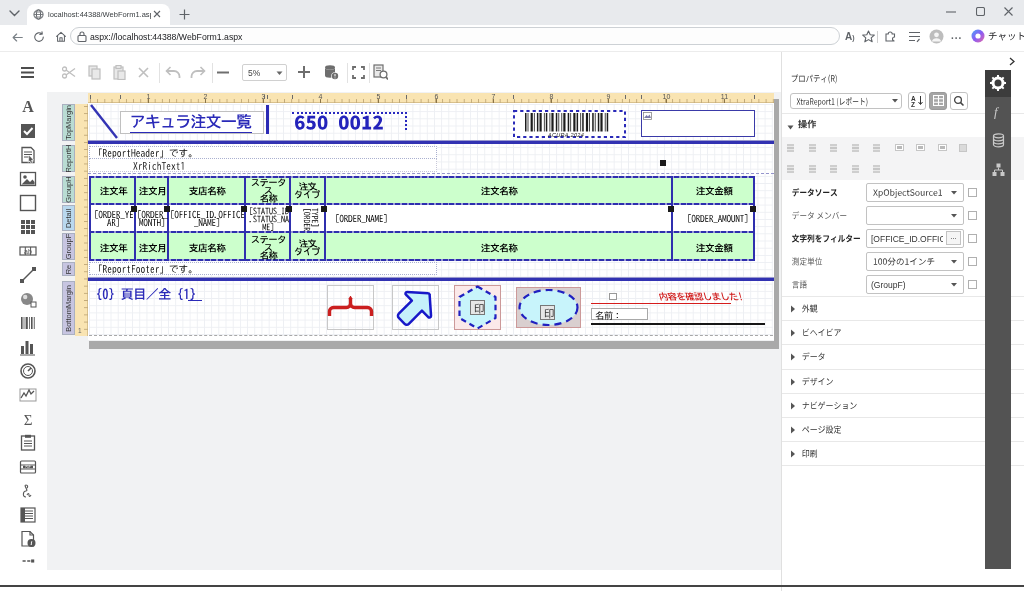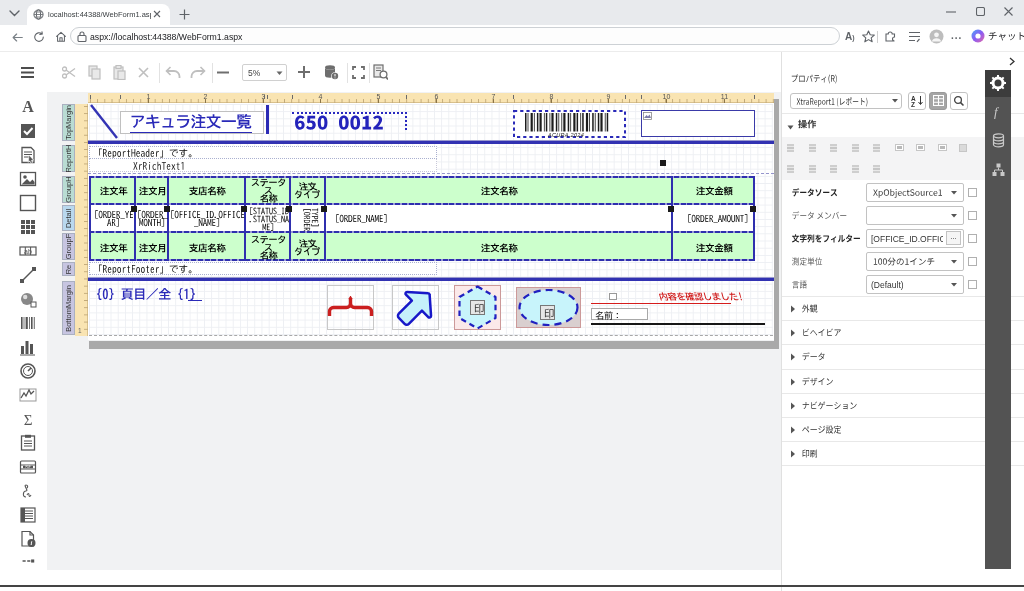--- a/index.html
+++ b/index.html
@@ -780,21 +780,21 @@
 <svg class="abs" style="left:950px;top:259px" width="8" height="6" viewBox="0 0 8 6">
     <path d="M1 1 L4 4.5 L7 1" fill="#555"></path>
   </svg>
 <div style="position:absolute;left:968px;top:257px;width:9px;height:9px;border:1px solid #b0b0b0;background:#fff;"></div>
 <div style="position:absolute;left:790px;top:278.5px;z-index:6;transform:scaleX(0.88);transform-origin:left center;">
     <svg style="position:absolute;overflow:visible;" width="21" height="11" viewBox="-2 -8.7 21 10.9">
       <path d="M1.8 -3.3V-2.7H6.9V-3.3ZM1.8 -4.4V-3.9H6.9V-4.4ZM0.5 -5.6V-5.1H8.3V-5.6ZM1.9 -6.8V-6.3H6.8V-6.8ZM1.7 -2.0V0.7H2.4V0.3H6.3V0.7H7.0V-2.0ZM2.4 -0.2V-1.5H6.3V-0.2Z M9.4 -4.6V-4.1H11.9V-4.6ZM9.5 -7.0V-6.5H11.9V-7.0ZM9.4 -3.4V-2.9H11.9V-3.4ZM9.0 -5.8V-5.3H12.2V-5.8ZM12.9 -2.4V0.7H13.5V0.3H15.9V0.7H16.5V-2.4ZM13.5 -0.3V-1.8H15.9V-0.3ZM12.2 -3.7V-3.1H17.1V-3.7H16.3V-5.5H14.3L14.5 -6.4H16.8V-7.0H12.5V-6.4H13.8L13.7 -5.5H12.6V-5.0H13.6C13.5 -4.5 13.5 -4.1 13.4 -3.7ZM14.2 -5.0H15.7V-3.7H14.0C14.1 -4.0 14.2 -4.5 14.2 -5.0ZM9.4 -2.2V0.7H10.0V0.3H11.9V-2.2ZM10.0 -1.7H11.4V-0.2H10.0Z" fill="#555"></path>
     </svg>
   </div>
 <div style="position:absolute;left:866px;top:275px;width:98px;height:19px;background:#fff;border:1px solid #c2c2c2;border-radius:2px;"></div>
-<div style="position:absolute;left:871px;top:279.5px;width:72px;height:11px;font-size:8.5px;color:#333;z-index:6;white-space:nowrap;overflow:hidden;">(Default)</div>
+<div style="position:absolute;left:871px;top:279.5px;width:72px;height:11px;font-size:8.5px;color:#333;z-index:6;white-space:nowrap;overflow:hidden;">(GroupF)</div>
 <svg class="abs" style="left:950px;top:282px" width="8" height="6" viewBox="0 0 8 6">
     <path d="M1 1 L4 4.5 L7 1" fill="#555"></path>
   </svg>
 <div style="position:absolute;left:968px;top:280px;width:9px;height:9px;border:1px solid #b0b0b0;background:#fff;"></div>
 <div style="position:absolute;left:782px;top:296px;width:242px;height:1px;background:#e8e8e8;"></div>
 <svg class="abs" style="left:790px;top:305px" width="6" height="8" viewBox="0 0 6 8">
     <path d="M1 0.5 L5 4 L1 7.5" fill="#555"></path>
   </svg>
 <div style="position:absolute;left:800px;top:303px;z-index:6;transform:scaleX(0.9);transform-origin:left center;">
     <svg style="position:absolute;overflow:visible;" width="22" height="11" viewBox="-2 -8.8 22 11.0">

